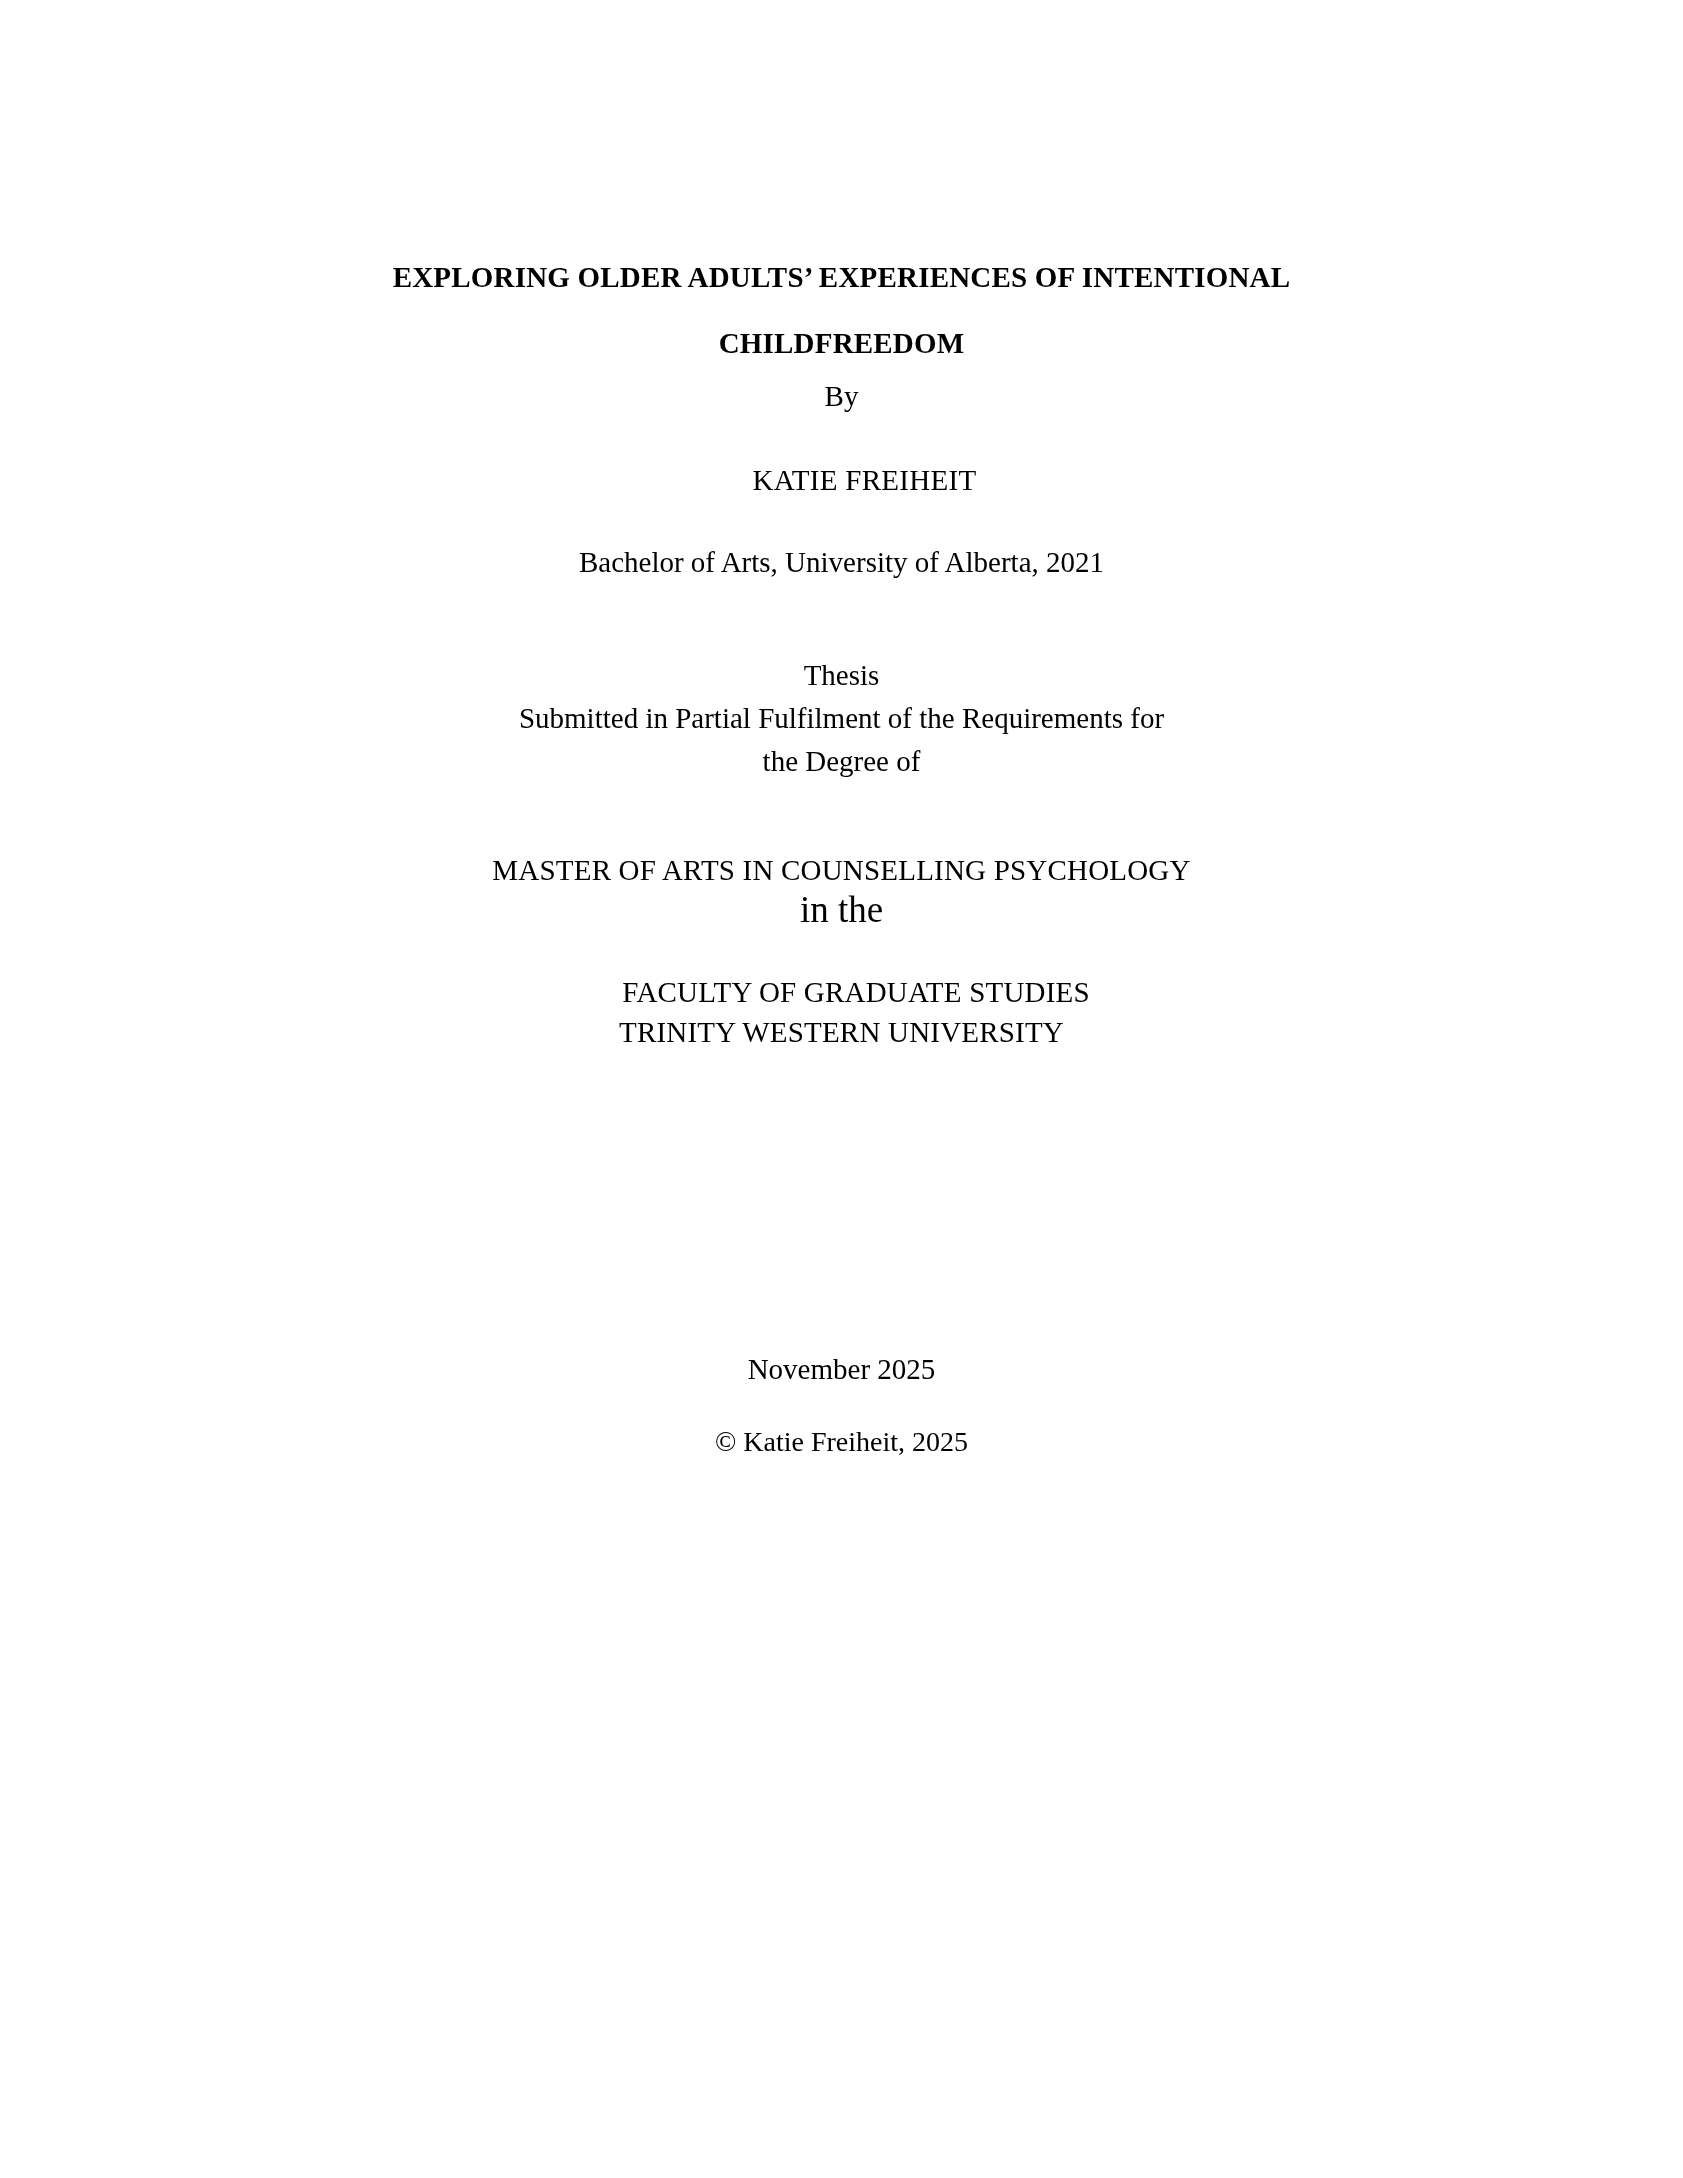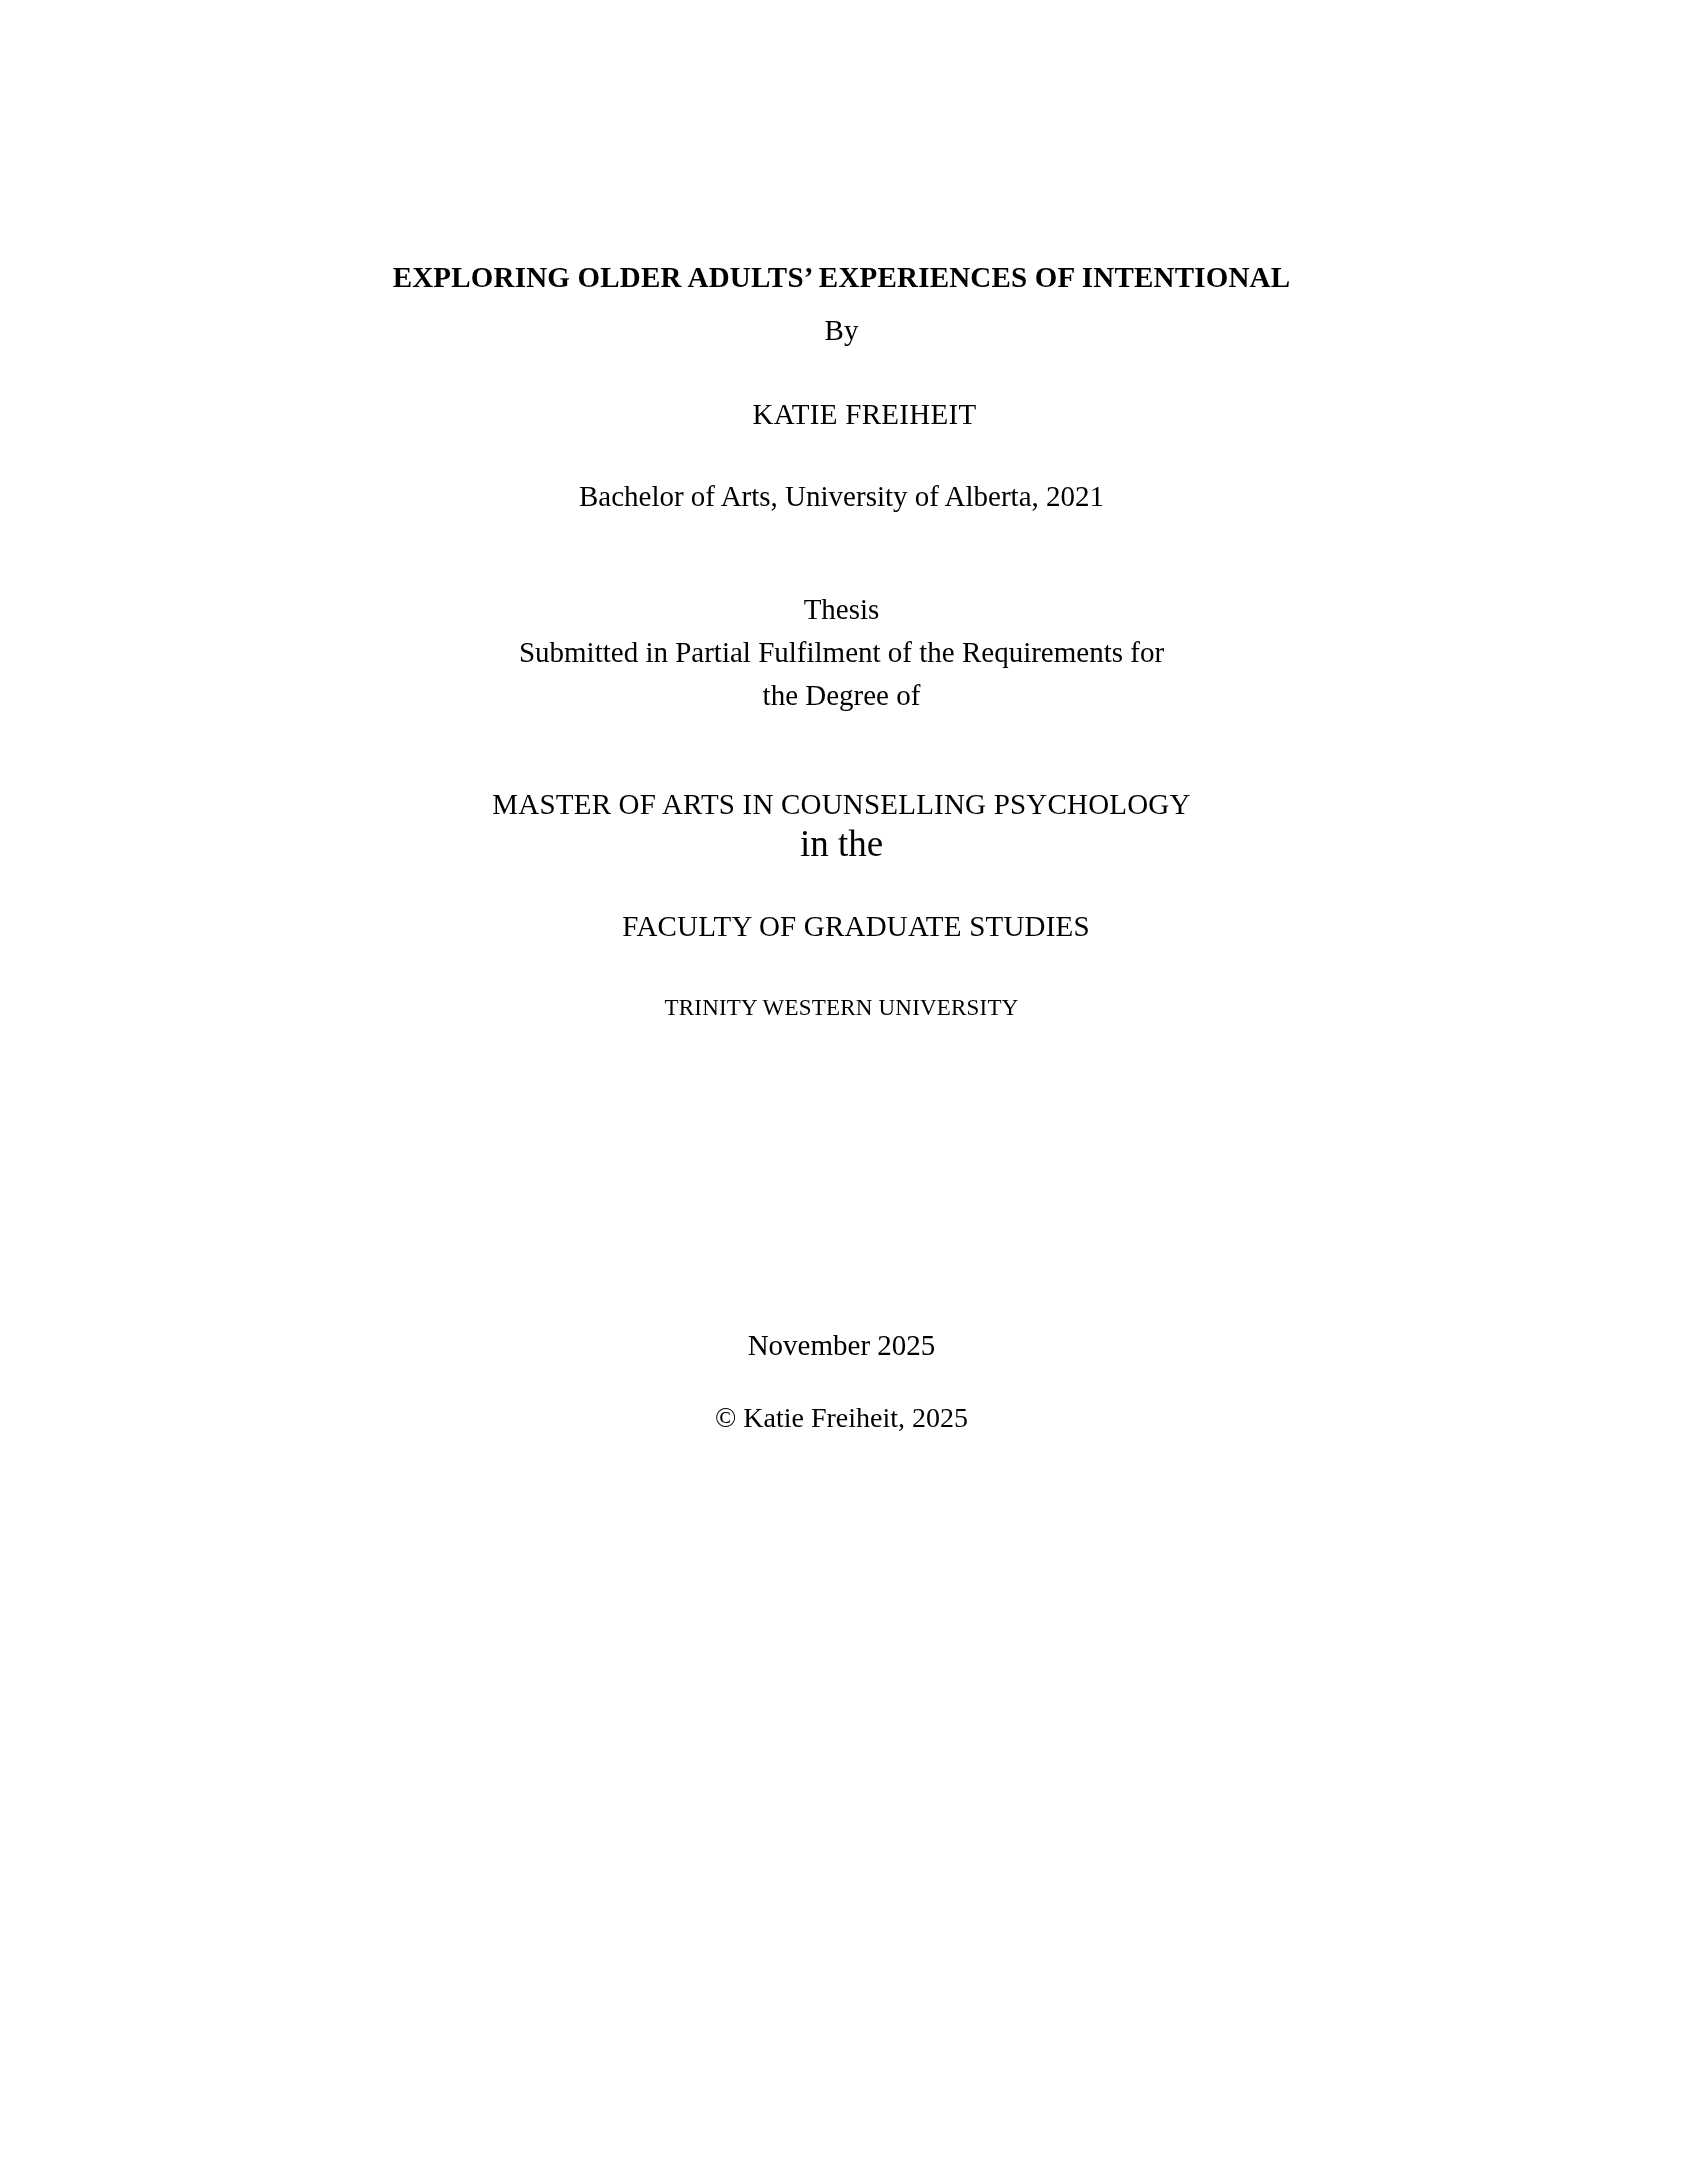--- a/index.html
+++ b/index.html
@@ -71,22 +71,21 @@
     line-height: 40px;
   }
   .faculty-line {
     font-size: 29px;
     margin-top: 42px;
     line-height: 40px;
     letter-spacing: 0.2px;
     padding-left: 29px;
   }
   .university-line {
-    font-size: 23px;
-    margin-top: 42px;
+    font-size: 29px;
     line-height: 40px;
     letter-spacing: 0.2px;
   }
   .date-line {
     font-size: 29px;
     margin-top: 297px;
     line-height: 40px;
   }
   .copyright-line {
     font-size: 28px;
@@ -95,20 +94,21 @@
   }
 </style>
 </head>
 <body>
 
 <div class="page">
   <div class="content">
 
     <div class="title-block">
       <div class="title-line">EXPLORING OLDER ADULTS’ EXPERIENCES OF INTENTIONAL</div>
+      <div class="title-line">CHILDFREEDOM</div>
     </div>
 
     <div class="by-line">By</div>
 
     <div class="author-line">KATIE FREIHEIT</div>
 
     <div class="degree-prior-line">Bachelor of Arts, University of Alberta, 2021</div>
 
     <div class="thesis-block">
       <div>Thesis</div>

